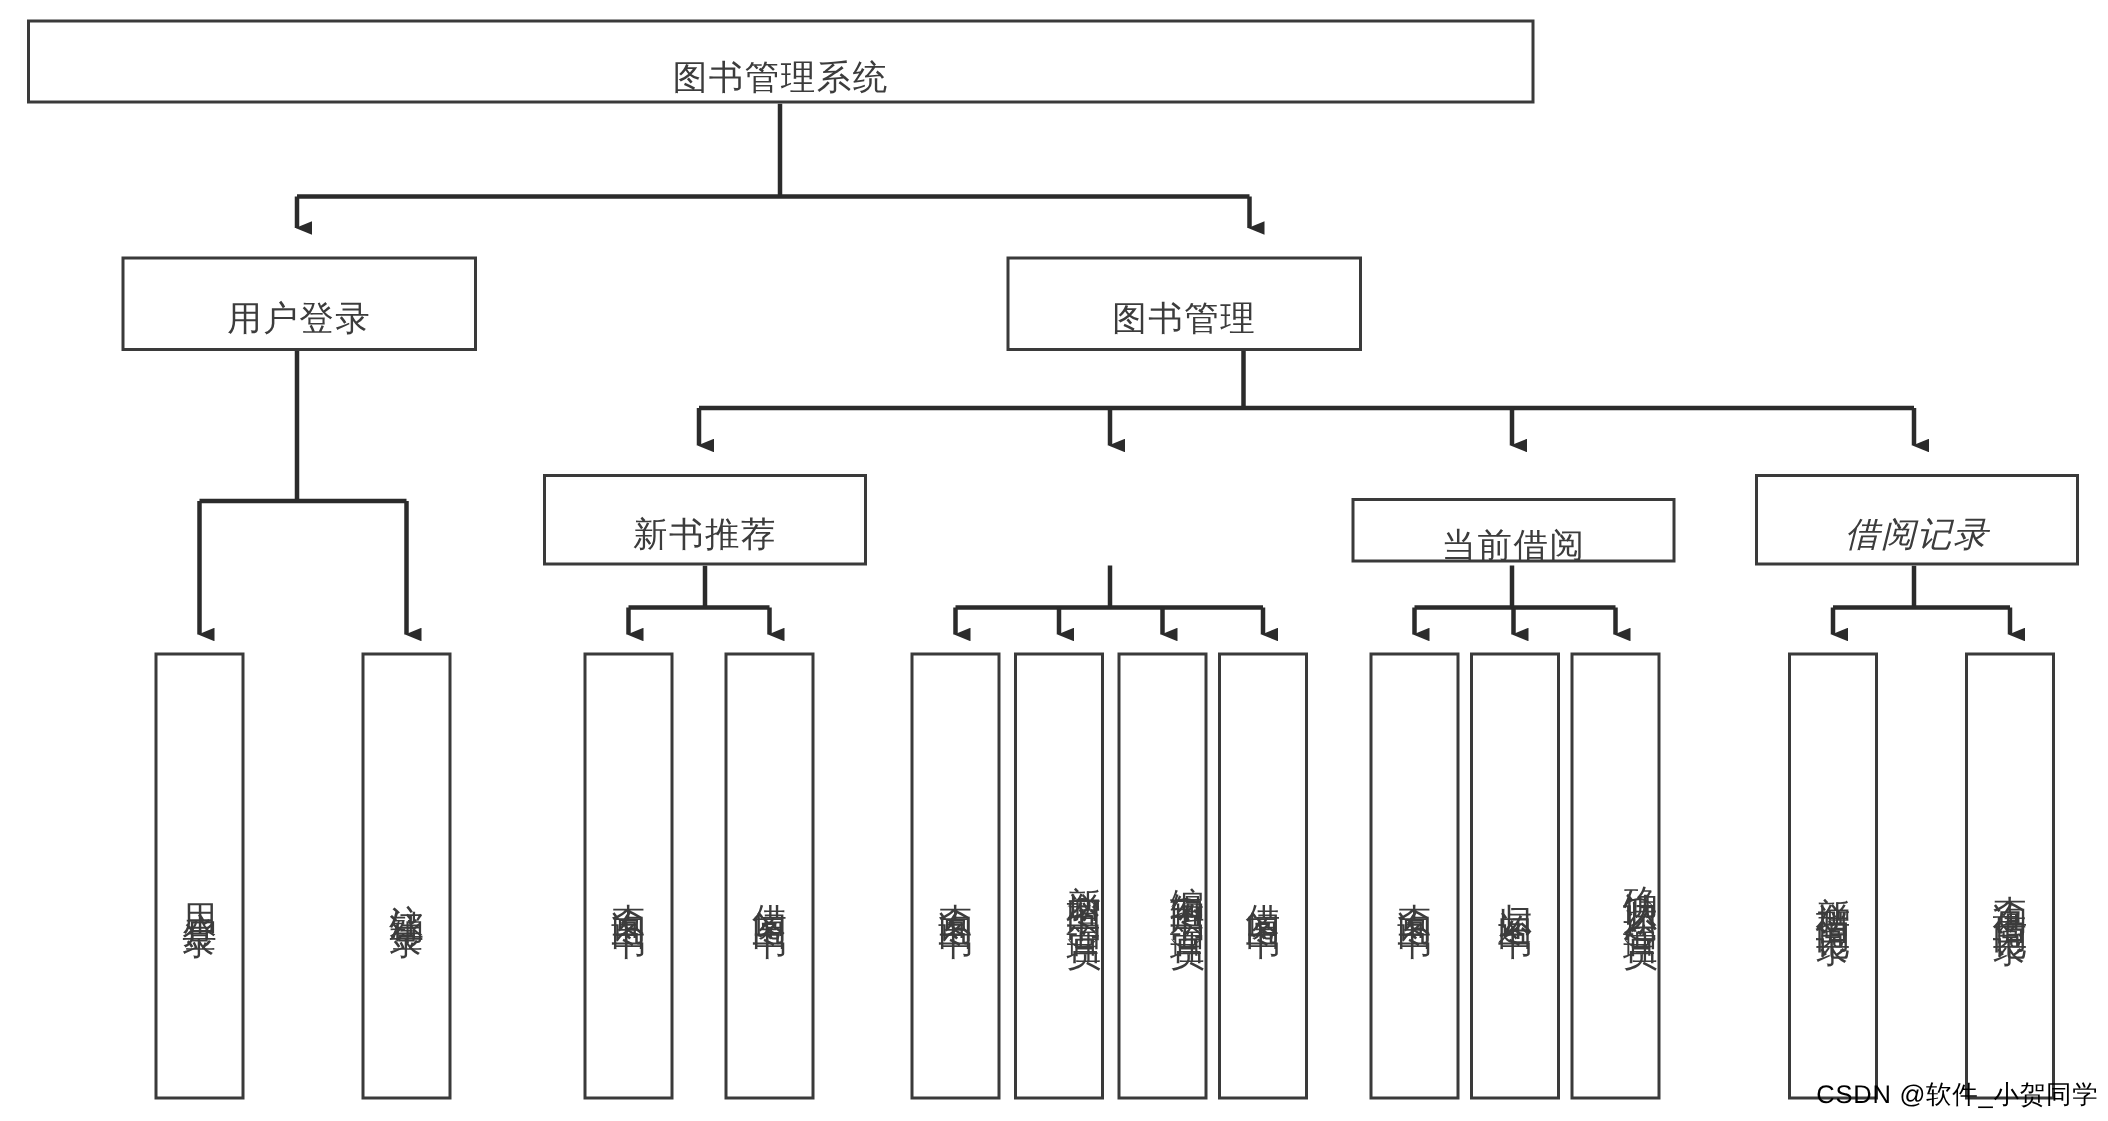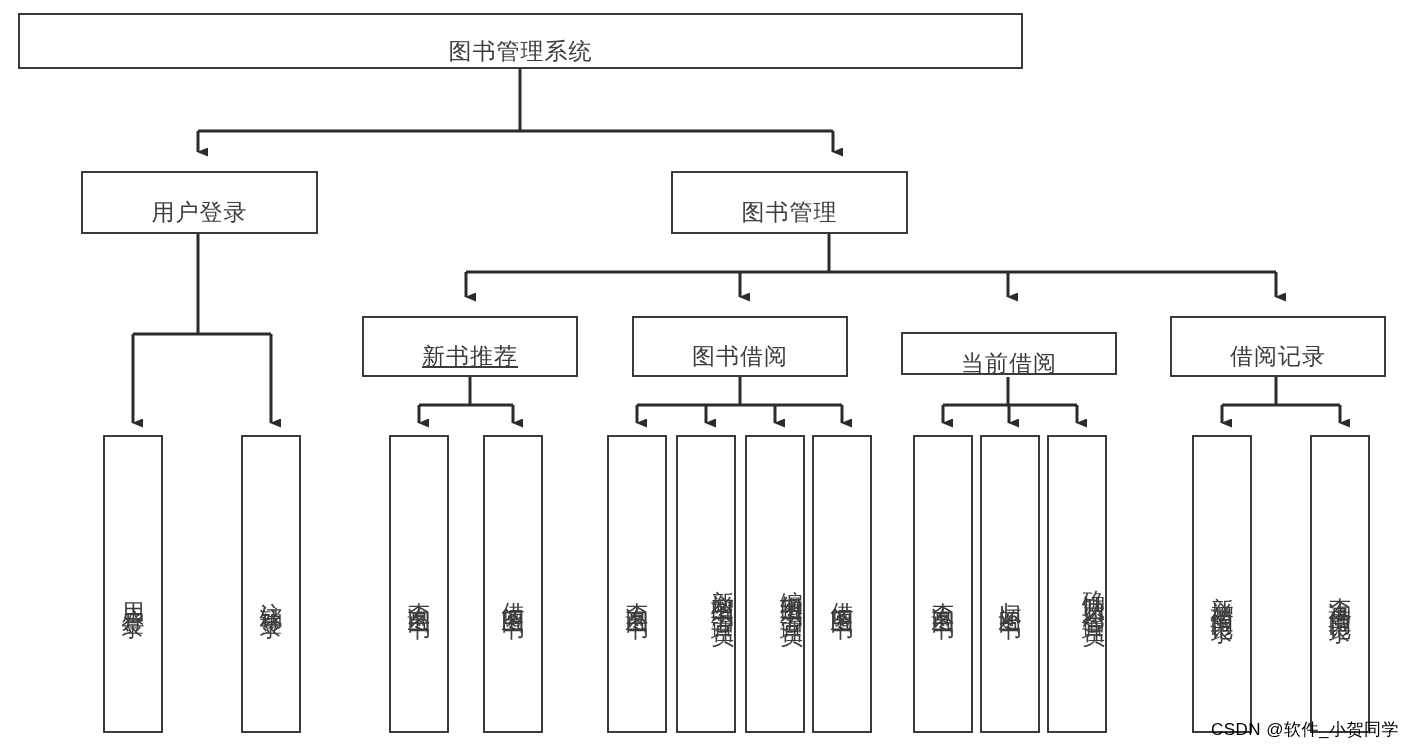--- a/index.html
+++ b/index.html
@@ -127,33 +127,30 @@
   </div>
 
   <div class="node horiz" style="left:81px; top:171px; width:237px; height:63px;">
     <span class="node-label">用户登录</span>
   </div>
 
   <div class="node horiz" style="left:671px; top:171px; width:237px; height:63px;">
     <span class="node-label">图书管理</span>
   </div>
 
-  <div class="node horiz" style="left:362px; top:316px; width:216px; height:61px;text-decoration:underline;">
+  <div class="node horiz" style="left:362px; top:316px; width:216px; height:61px;">
     <span class="node-label">新书推荐</span>
   </div>
 
-  <div class="node horiz" style="left:632px; top:316px; width:216px; height:61px;">
-    <span class="node-label">图书借阅</span>
-  </div>
 
   <div class="node horiz" style="left:901px; top:332px; width:216px; height:43px;">
     <span class="node-label">当前借阅</span>
   </div>
 
-  <div class="node horiz" style="left:1170px; top:316px; width:216px; height:61px;">
+  <div class="node horiz" style="left:1170px; top:316px; width:216px; height:61px;font-style:italic;">
     <span class="node-label">借阅记录</span>
   </div>
 
   <div class="node vert centered" style="left:103px; top:435px; width:60px; height:298px;">
     <span class="node-label">用户登录</span>
   </div>
 
   <div class="node vert centered" style="left:241px; top:435px; width:60px; height:298px;">
     <span class="node-label">注销登录</span>
   </div>

